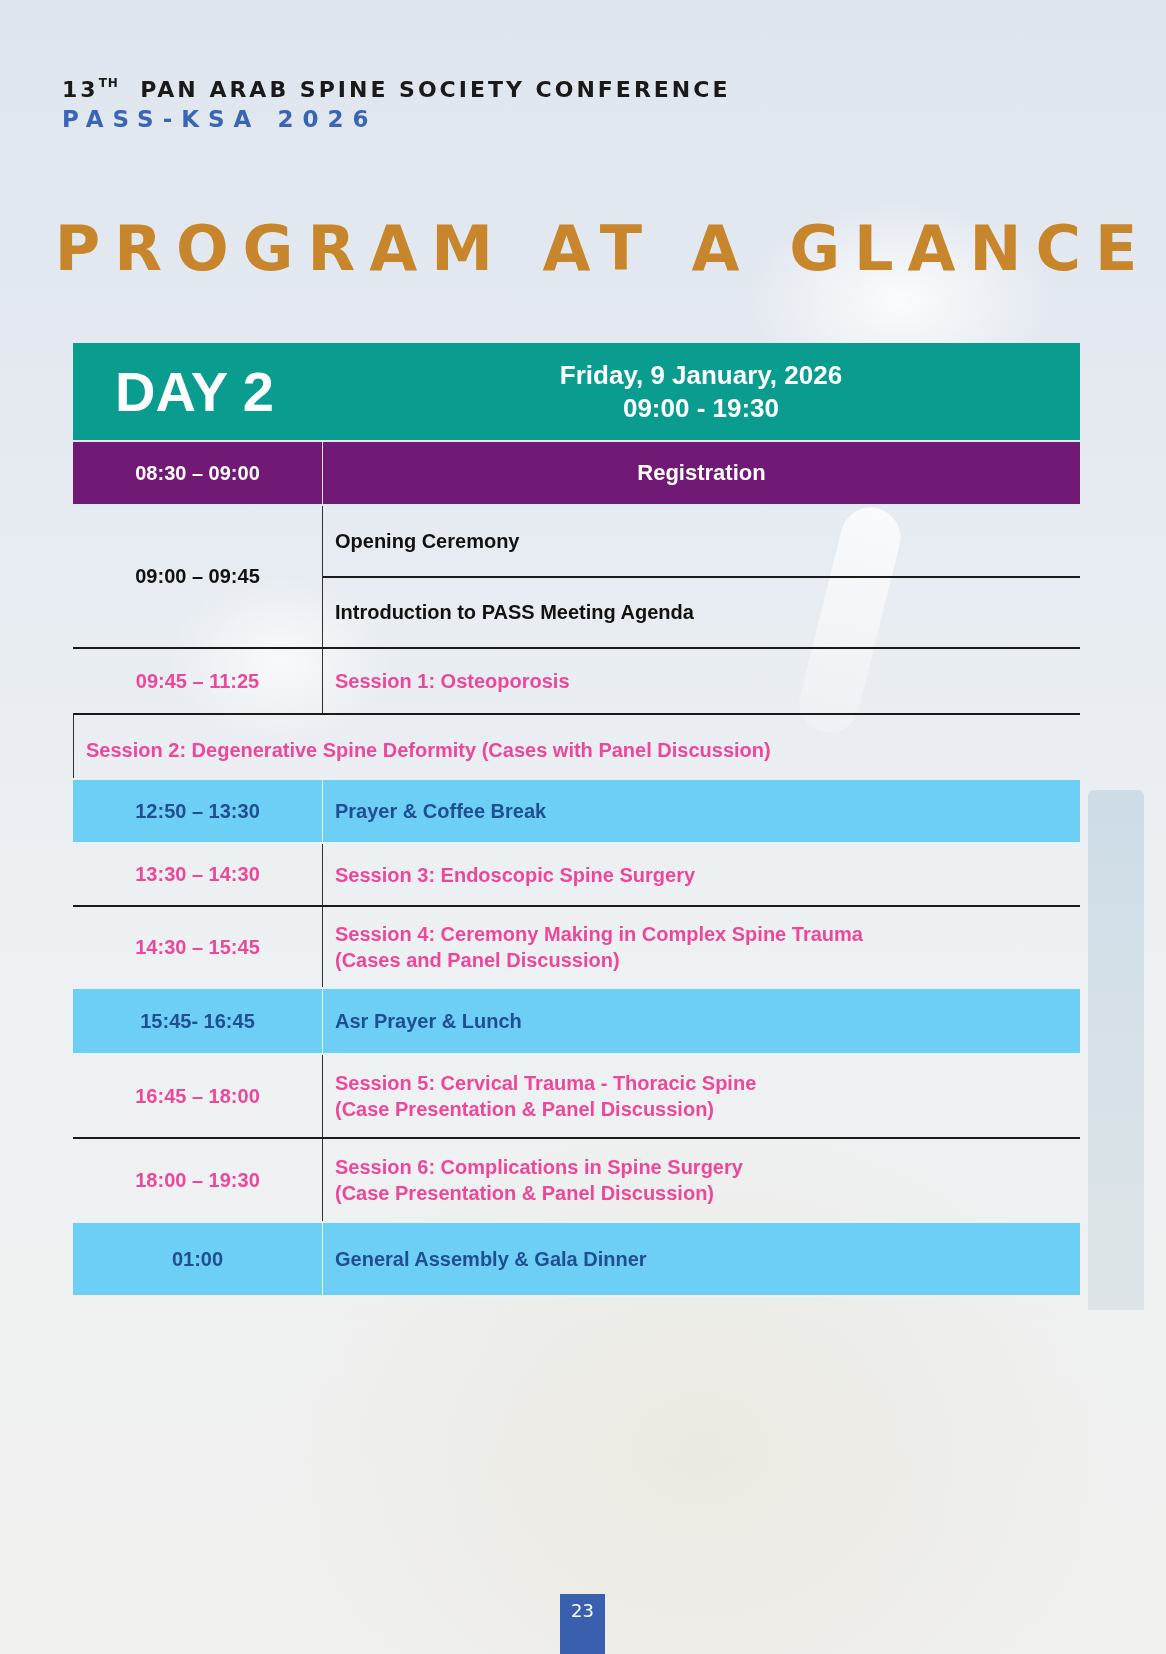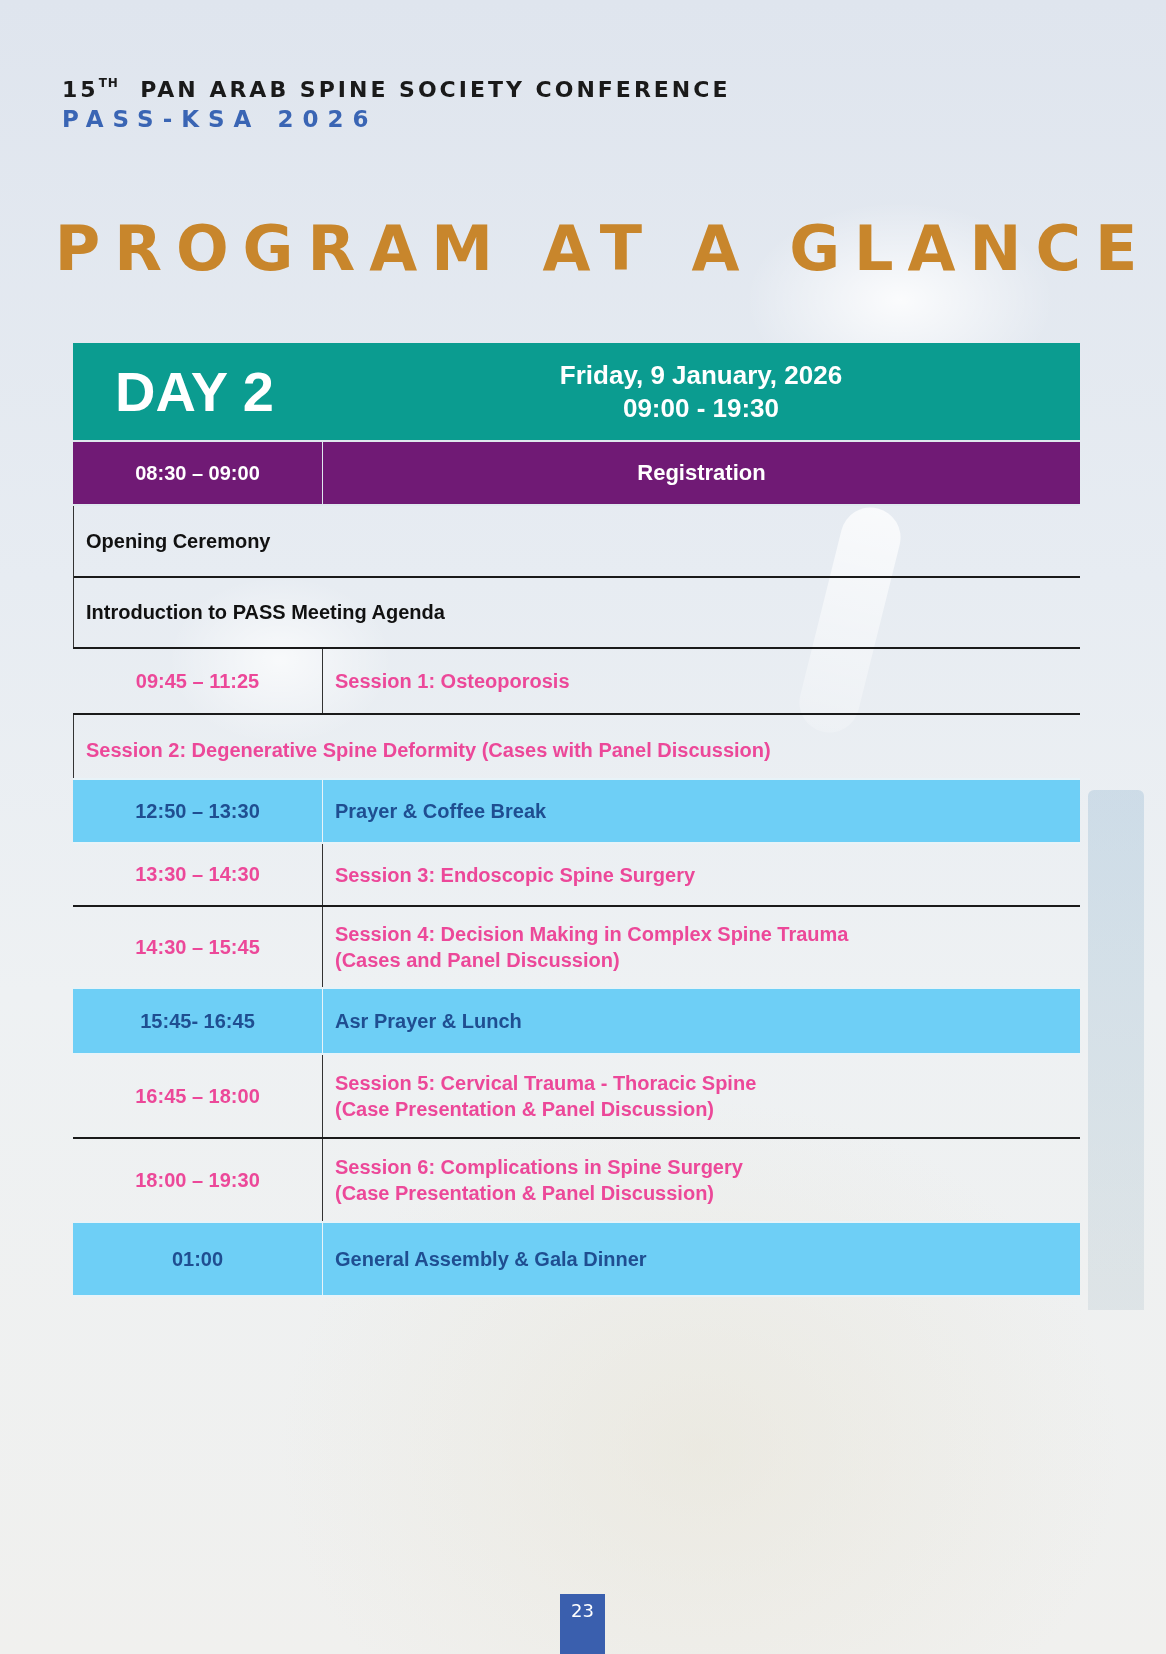--- a/index.html
+++ b/index.html
@@ -80,21 +80,21 @@
       font-family: "DejaVu Sans", sans-serif; font-size: 18px; padding-top: 6px;
     }
   </style>
 </head>
 <body>
 
 <div class="bg-tower"></div>
 <div class="bg-spine"></div>
 
 <div class="header-top">
-  <span>15</span><sup>TH</sup>
+  <span>13</span><sup>TH</sup>
   &nbsp;<span>PAN ARAB SPINE SOCIETY CONFERENCE</span>
 </div>
 <div class="header-sub">PASS-KSA 2026</div>
 
 <div class="page-title">PROGRAM AT A GLANCE</div>
 
 <div class="schedule">
   <div class="day-header">
     <div class="day-label">DAY 2</div>
     <div class="day-info">
@@ -102,20 +102,21 @@
       <div>09:00 - 19:30</div>
     </div>
   </div>
 
   <div class="row reg">
     <div class="time">08:30 – 09:00</div>
     <div class="desc">Registration</div>
   </div>
 
   <div class="row opening">
+    <div class="time">09:00 – 09:45</div>
     <div class="desc">
       <div class="sub">Opening Ceremony</div>
       <div class="sub">Introduction to PASS Meeting Agenda</div>
     </div>
   </div>
 
   <div class="row session line-bottom" style="height:66px;">
     <div class="time">09:45 – 11:25</div>
     <div class="desc">Session 1: Osteoporosis</div>
   </div>
@@ -130,21 +131,21 @@
   </div>
 
   <div class="row session line-bottom" style="height:63px;">
     <div class="time">13:30 – 14:30</div>
     <div class="desc">Session 3: Endoscopic Spine Surgery</div>
   </div>
 
   <div class="row session" style="height:80px;">
     <div class="time">14:30 – 15:45</div>
     <div class="desc">
-      <div>Session 4: Decision Making in Complex Spine Trauma</div>
+      <div>Session 4: Ceremony Making in Complex Spine Trauma</div>
       <div>(Cases and Panel Discussion)</div>
     </div>
   </div>
 
   <div class="row brk" style="height:68px;">
     <div class="time">15:45- 16:45</div>
     <div class="desc">Asr Prayer &amp; Lunch</div>
   </div>
 
   <div class="row session line-bottom" style="height:84px;">

